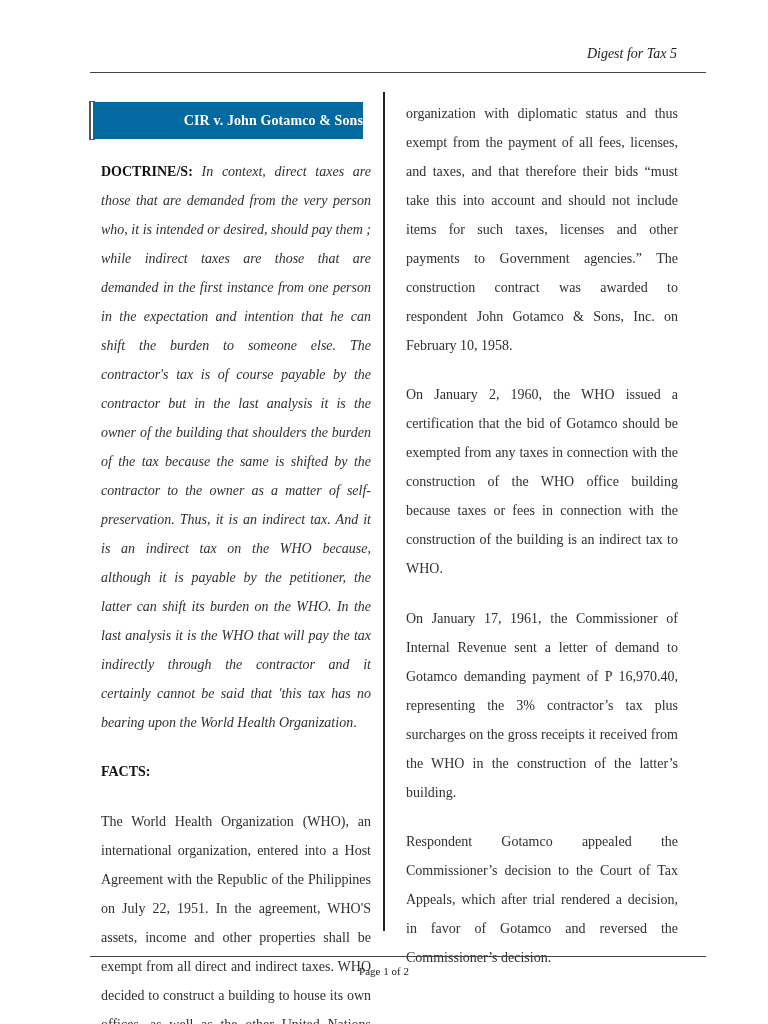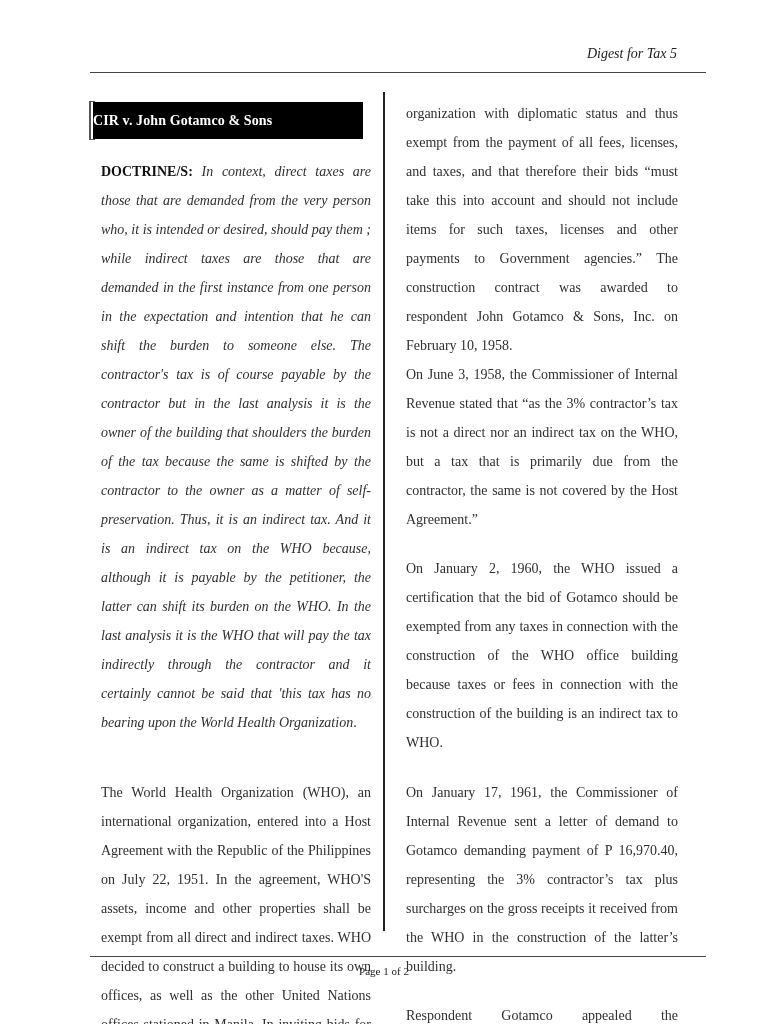--- a/index.html
+++ b/index.html
@@ -4,22 +4,22 @@
 <style>
   html, body { margin: 0; padding: 0; background: #ffffff; }
   body { width: 768px; height: 1024px; position: relative; overflow: hidden;
          font-family: "Liberation Serif", serif; color: #2a2a2a; }
   .header-text { position: absolute; right: 91px; top: 46px; font-size: 14px; font-style: italic; color: #222; }
   .rule { position: absolute; left: 90px; width: 616px; height: 0; border-top: 1.5px solid #444; }
   .rule.top { top: 72px; }
   .rule.bottom { top: 956px; }
   .footer-text { position: absolute; left: 0; width: 768px; top: 965px; text-align: center; font-size: 11px; color: #222; }
   .divider { position: absolute; left: 383px; top: 92px; width: 2px; height: 839px; background: #222; }
-  .title-box { position: absolute; left: 91px; top: 102px; width: 270px; height: 37px; background: #000000;
-               border-left: 2px solid #fff; box-shadow: -2px 0 0 #555; display: flex; align-items: center; justify-content: flex-start; }
+  .title-box { position: absolute; left: 91px; top: 102px; width: 270px; height: 37px; background: #0369a1;
+               border-left: 2px solid #fff; box-shadow: -2px 0 0 #555; display: flex; align-items: center; justify-content: flex-end; }
   .title-box::before, .title-box::after { content: ""; position: absolute; left: -4px; width: 6px; border-top: 1px solid #555; }
   .title-box::before { top: -1px; }
   .title-box::after { bottom: -1px; }
   .title-text { color: #fff; font-weight: bold; font-size: 14px; letter-spacing: 0.1px; }
   .col { position: absolute; font-size: 14px; line-height: 29px; text-align: justify; color: #2f2f2f; }
   .col.left { left: 101px; top: 157px; width: 270px; }
   .col.right { left: 406px; top: 99px; width: 272px; }
   .col p { margin: 0; }
   .doctrine em { font-style: italic; }
   .label { font-weight: bold; color: #111; }
@@ -35,27 +35,27 @@
 
 <div class="title-box">
   <span class="title-text">CIR v. John Gotamco &amp; Sons</span>
 </div>
 
 <div class="divider"></div>
 
 <div class="col left">
   <p class="doctrine"><span class="label">DOCTRINE/S:</span><em> In context, direct taxes are those that are demanded from the very person who, it is intended or desired, should pay them ; while indirect taxes are those that are demanded in the first instance from one person in the expectation and intention that he can shift the burden to someone else. The contractor's tax is of course payable by the contractor but in the last analysis it is the owner of the building that shoulders the burden of the tax because the same is shifted by the contractor to the owner as a matter of self-preservation. Thus, it is an indirect tax. And it is an indirect tax on the WHO because, although it is payable by the petitioner, the latter can shift its burden on the WHO. In the last analysis it is the WHO that will pay the tax indirectly through the contractor and it certainly cannot be said that 'this tax has no bearing upon the World Health Organization</em><span>.</span></p>
   <div class="gap"></div>
+  <p class="label">FACTS:</p>
   <div class="gap"></div>
   <p class="last-line-justify">The World Health Organization (WHO), an international organization, entered into a Host Agreement with the Republic of the Philippines on July 22, 1951. In the agreement, WHO'S assets, income and other properties shall be exempt from all direct and indirect taxes. WHO decided to construct a building to house its own offices, as well as the other United Nations offices stationed in Manila. In inviting bids for the construction of the building, WHO informed the bidders that the building to be constructed belonged to an international</p>
 </div>
 
 <div class="col right">
   <p>organization with diplomatic status and thus exempt from the payment of all fees, licenses, and taxes, and that therefore their bids “must take this into account and should not include items for such taxes, licenses and other payments to Government agencies.” The construction contract was awarded to respondent John Gotamco &amp; Sons, Inc. on February 10, 1958.</p>
-  <p>On June 3, 1958, the Commissioner of Internal Revenue stated that “as the 3% contractor’s tax is not a direct nor an indirect tax on the WHO, but a tax that is primarily due from the contractor, the same is not covered by the Host Agreement.”</p>
   <div class="gap"></div>
   <p>On January 2, 1960, the WHO issued a certification that the bid of Gotamco should be exempted from any taxes in connection with the construction of the WHO office building because taxes or fees in connection with the construction of the building is an indirect tax to WHO.</p>
   <div class="gap"></div>
   <p>On January 17, 1961, the Commissioner of Internal Revenue sent a letter of demand to Gotamco demanding payment of P 16,970.40, representing the 3% contractor’s tax plus surcharges on the gross receipts it received from the WHO in the construction of the latter’s building.</p>
   <div class="gap"></div>
   <p>Respondent Gotamco appealed the Commissioner’s decision to the Court of Tax Appeals, which after trial rendered a decision, in favor of Gotamco and reversed the Commissioner’s decision.</p>
   <div class="gap2"></div>
 </div>
 
 <div class="rule bottom"></div>

